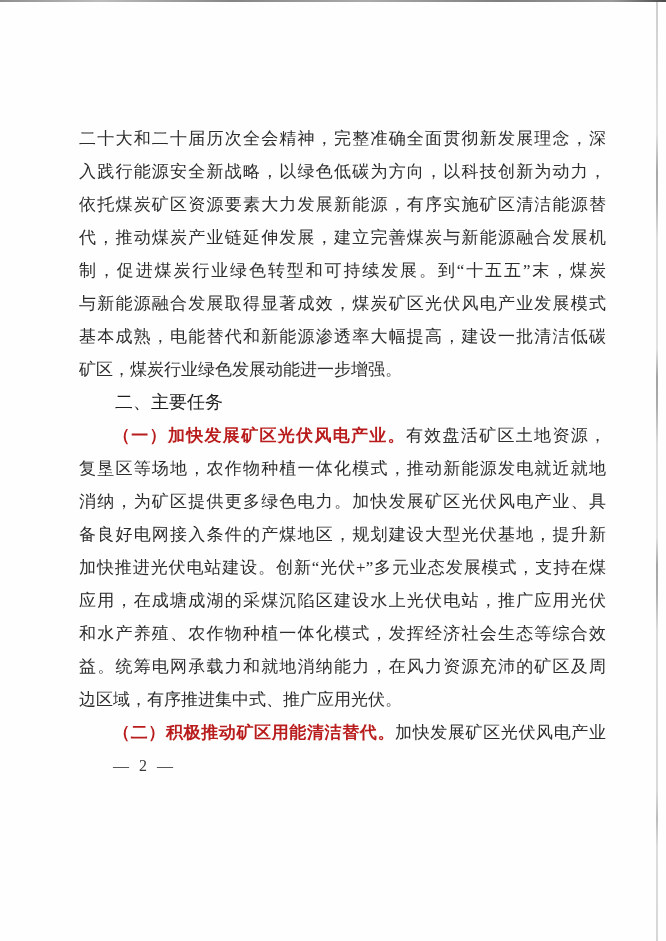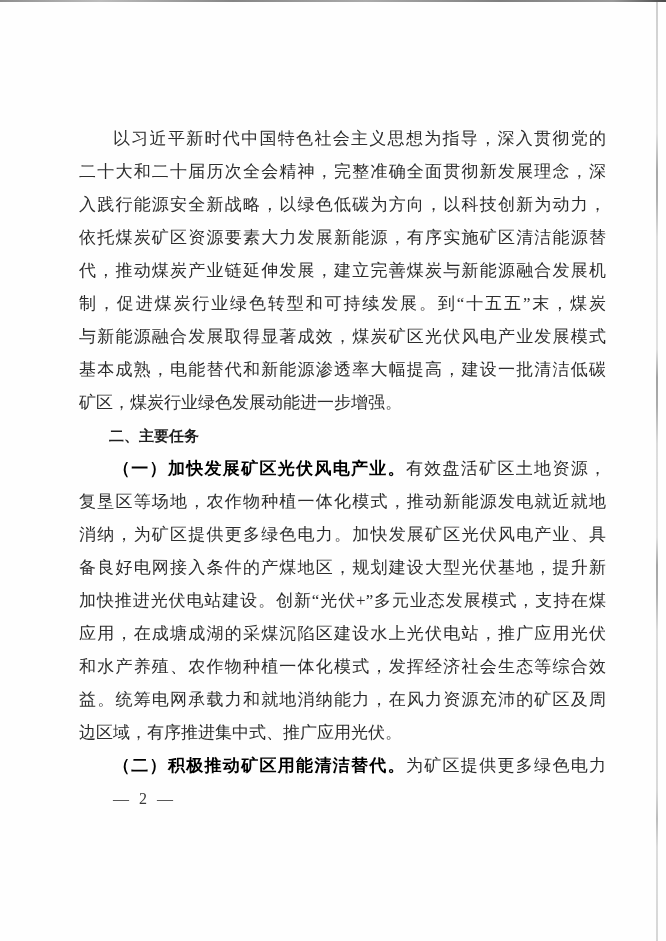--- a/index.html
+++ b/index.html
@@ -40,47 +40,46 @@
     height: 33px; line-height: 33px;
     text-align: justify;
     text-align-last: justify;
     overflow: hidden;
     white-space: normal;
   }
   .line.first { text-indent: 2em; }
   .line.last  { text-align-last: left; }
   .heading {
     font-family: "Liberation Sans", sans-serif;
-    font-weight: bold;
-    font-size: 15px;
+    font-weight: normal;
+    font-size: 18px;
     color: #1e1e1e;
     text-indent: 2em;
     text-align-last: left;
   }
-  .lead { font-weight: bold; color: #000000; }
+  .lead { font-weight: bold; color: #b91c1c; }
   .footer-line {
     height: 33px; line-height: 33px;
     padding-left: 34px;
     font-size: 16px;
     letter-spacing: 3px;
     color: #3a3a3a;
     text-align: left;
     text-align-last: left;
   }
 </style>
 </head>
 <body>
 
 <div class="page">
   <div class="scan-line-top"></div>
   <div class="scan-line-right"></div>
 
   <div class="text-block">
 
-    <div class="line first">以习近平新时代中国特色社会主义思想为指导，深入贯彻党的</div>
     <div class="line">二十大和二十届历次全会精神，完整准确全面贯彻新发展理念，深</div>
     <div class="line">入践行能源安全新战略，以绿色低碳为方向，以科技创新为动力，</div>
     <div class="line">依托煤炭矿区资源要素大力发展新能源，有序实施矿区清洁能源替</div>
     <div class="line">代，推动煤炭产业链延伸发展，建立完善煤炭与新能源融合发展机</div>
     <div class="line">制，促进煤炭行业绿色转型和可持续发展。到“十五五”末，煤炭</div>
     <div class="line">与新能源融合发展取得显著成效，煤炭矿区光伏风电产业发展模式</div>
     <div class="line">基本成熟，电能替代和新能源渗透率大幅提高，建设一批清洁低碳</div>
     <div class="line last">矿区，煤炭行业绿色发展动能进一步增强。</div>
 
     <div class="line heading">二、主要任务</div>
@@ -91,18 +90,18 @@
     <div class="line">复垦区等场地，农作物种植一体化模式，推动新能源发电就近就地</div>
     <div class="line">消纳，为矿区提供更多绿色电力。加快发展矿区光伏风电产业、具</div>
     <div class="line">备良好电网接入条件的产煤地区，规划建设大型光伏基地，提升新</div>
     <div class="line">加快推进光伏电站建设。创新“光伏+”多元业态发展模式，支持在煤</div>
     <div class="line">应用，在成塘成湖的采煤沉陷区建设水上光伏电站，推广应用光伏</div>
     <div class="line">和水产养殖、农作物种植一体化模式，发挥经济社会生态等综合效</div>
     <div class="line">益。统筹电网承载力和就地消纳能力，在风力资源充沛的矿区及周</div>
     <div class="line last">边区域，有序推进集中式、推广应用光伏。</div>
 
     <div class="line first">
-      <span class="lead">（二）积极推动矿区用能清洁替代。</span><span>为矿区提供更多绿色电力</span>
+      <span class="lead">（二）积极推动矿区用能清洁替代。</span><span>加快发展矿区光伏风电产业</span>
     </div>
 
     <div class="footer-line">— 2 —</div>
   </div>
 </div>
 
 </body></html>

